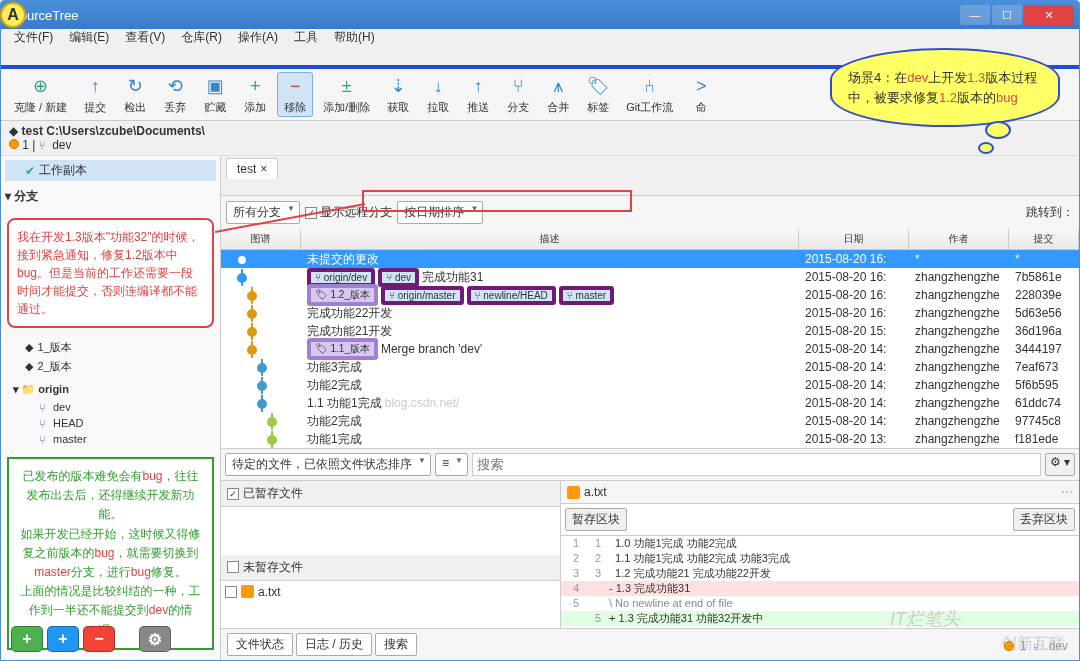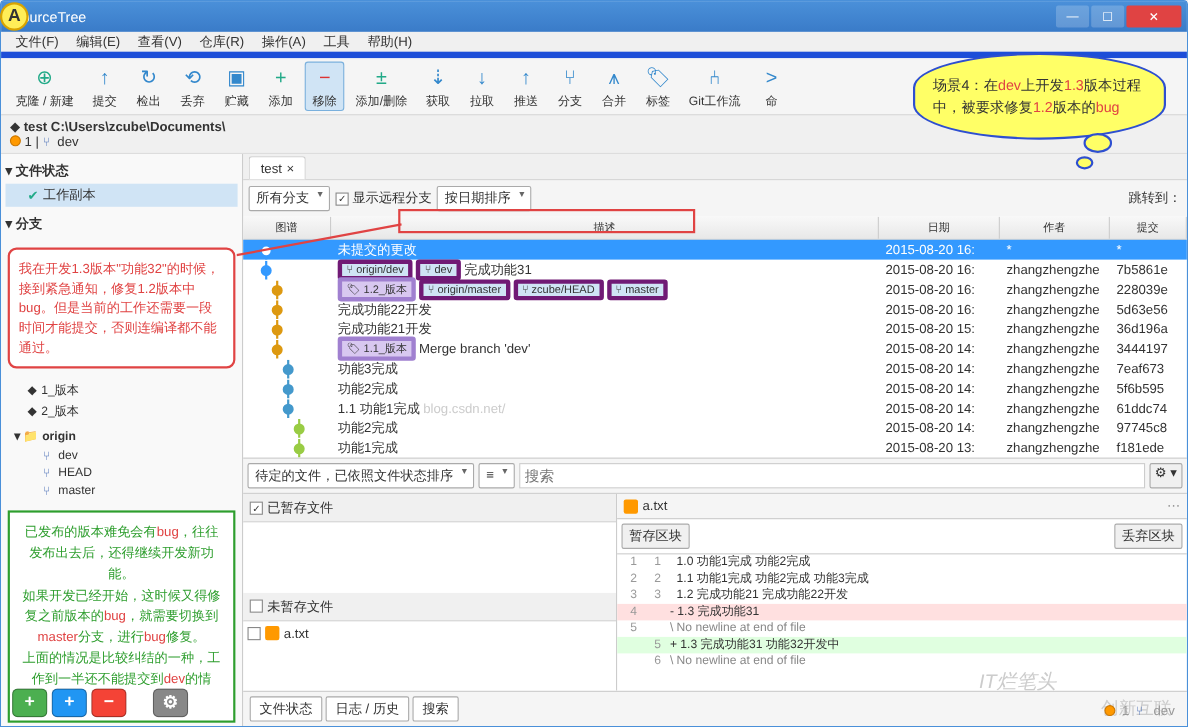--- a/index.html
+++ b/index.html
@@ -4,38 +4,38 @@
 <style>
 * { margin: 0; padding: 0; box-sizing: border-box; font-family: "Microsoft YaHei", Arial, sans-serif; }
 body { background: #f0f0f0; font-size: 12px; color: #333; width: 1080px; height: 661px; overflow: hidden; position: relative; }
 .window { background: #fff; border: 1px solid #4a90d9; border-radius: 4px 4px 0 0; width: 100%; height: 100%; display: flex; flex-direction: column; }
 .titlebar { background: linear-gradient(#4a90d9, #3a7bc8); height: 28px; display: flex; align-items: center; padding: 0 5px; color: #fff; }
 .title-text { flex: 1; padding-left: 5px; font-size: 13px; }
 .win-btns { display: flex; }
 .win-btn { width: 30px; height: 20px; background: rgba(255,255,255,0.2); margin-left: 2px; display: flex; align-items: center; justify-content: center; font-size: 11px; border-radius: 2px; }
 .win-btn.close { background: #e04343; width: 50px; }
 .letterA { position: absolute; left: 0; top: 2px; width: 26px; height: 26px; background: #ffee58; border: 2px solid #d9a400; border-radius: 50%; display: flex; align-items: center; justify-content: center; font-weight: bold; font-size: 16px; z-index: 100; }
-.menubar { background: #f0f0f0; height: 24px; display: flex; align-items: center; padding: 0 5px; border-bottom: 6px solid #1d4ed8; }
+.menubar { background: #f0f0f0; height: 40px; display: flex; padding: 0 5px; border-bottom: 4px solid #1d4ed8; }
 .menu-item { padding: 0 8px; cursor: default; }
 .toolbar { background: #f5f5f5; height: 52px; display: flex; align-items: center; padding: 0 5px; border-bottom: 1px solid #ccc; }
 .tool-btn { display: flex; flex-direction: column; align-items: center; padding: 2px 6px; margin: 0 2px; cursor: default; }
 .tool-btn.active { background: #d0e4f5; border: 1px solid #7ab0dd; border-radius: 3px; padding: 1px 5px; }
 .tool-icon { width: 24px; height: 24px; display: flex; align-items: center; justify-content: center; font-size: 18px; }
 .tool-label { font-size: 11px; margin-top: 2px; }
 .path-bar { background: #f0f0f0; padding: 3px 8px; border-bottom: 1px solid #ddd; font-size: 12px; }
 .main-content { flex: 1; display: flex; overflow: hidden; }
 .left-panel { width: 220px; background: #f9f9f9; border-right: 1px solid #ccc; display: flex; flex-direction: column; overflow: hidden; position: relative; }
 .tree { padding: 4px; flex-shrink: 0; }
 .tree-section { font-weight: bold; padding: 3px 0; }
 .tree-item { padding: 2px 0 2px 20px; display: flex; align-items: center; gap: 4px; }
 .tree-item.selected { background: #d0e4f5; }
 .callout { background: #fff; border: 2px solid #e04343; border-radius: 8px; padding: 8px; margin: 6px; color: #e04343; font-size: 12px; line-height: 1.5; position: relative; z-index: 20; }
 .greenbox { border: 2px solid #2e9e2e; padding: 8px; margin: 6px; color: #2e9e2e; font-size: 12px; line-height: 1.6; background: #fff; text-align: center; }
 .right-panel { flex: 1; display: flex; flex-direction: column; overflow: hidden; }
-.tabs-bar { background: #f0f0f0; padding: 2px 5px 0; border-bottom: 1px solid #ccc; display: flex; }
+.tabs-bar { background: #f0f0f0; padding: 2px 5px 16px; border-bottom: 1px solid #ccc; display: flex; }
 .tab { background: #fff; border: 1px solid #ccc; border-bottom: none; padding: 3px 10px; border-radius: 3px 3px 0 0; display: flex; align-items: center; gap: 4px; }
 .filter-bar { padding: 5px; display: flex; align-items: center; gap: 5px; background: #f5f5f5; }
 .dropdown { border: 1px solid #aaa; padding: 2px 18px 2px 6px; background: #fff; position: relative; font-size: 12px; border-radius: 2px; }
 .dropdown::after { content: "▼"; position: absolute; right: 4px; font-size: 8px; color: #666; }
 .jump-to { margin-left: auto; }
 .commit-table { flex: 0 0 auto; overflow: hidden; }
 .table-head { display: flex; background: linear-gradient(#f8f8f8,#e8e8e8); border-bottom: 1px solid #ccc; font-size: 10px; }
 .th { padding: 3px 6px; border-right: 1px solid #ccc; text-align: center; }
 .th.graph { width: 80px; }
 .th.desc { flex: 1; }
@@ -183,21 +183,20 @@
     </div>
 
   <div class="path-bar">
     ◆ <b>test  C:\Users\zcube\Documents\</b>
     <div><span class="orange-dot"></span> <span>1 | </span> <span class="branch-icon">⑂</span> <span>dev</span></div>
   </div>
 
   <div class="main-content">
     <div class="left-panel">
       <div class="tree">
-        <div class="tree-section">▾ <span>文件状态</span></div>
         <div class="tree-item selected">
             <span style="color:#2a8">✔</span> 
             <span>工作副本</span>
           </div>
         <div class="tree-section" style="margin-top:4px">▾ <span>分支</span></div>
       </div>
       <div class="callout">我在开发1.3版本"功能32"的时候，接到紧急通知，修复1.2版本中bug。但是当前的工作还需要一段时间才能提交，否则连编译都不能通过。</div>
       <div class="tree" style="font-size:11px">
         <div class="tree-item">◆ <span>1_版本</span></div>
         <div class="tree-item">◆ <span>2_版本</span></div>
@@ -274,21 +273,21 @@
     <div class="cell commit">7b5861e</div>
             </div>
             <div class="commit-row">
     <div class="cell graph"><svg width="80" height="18">
                   <line x1="25" y1="0" x2="25" y2="18" stroke="#d91" stroke-width="2"></line>
                   <circle cx="25" cy="9" r="4" fill="#d91" stroke="#d91" stroke-width="2"></circle>
                 </svg></div>
     <div class="cell desc">
                 <span class="tag-label tag">🏷 1.2_版本</span>
                 <span class="tag-label ">⑂ origin/master</span>
-                <span class="tag-label ">⑂ zcube/HEAD</span>
+                <span class="tag-label ">⑂ newline/HEAD</span>
                 <span class="tag-label ">⑂ master</span>
                 <span></span>
               </div>
     <div class="cell date">2015-08-20 16:</div>
     <div class="cell author">zhangzhengzhe</div>
     <div class="cell commit">228039e</div>
             </div>
             <div class="commit-row">
     <div class="cell graph"><svg width="80" height="18">
                   <line x1="25" y1="0" x2="25" y2="18" stroke="#d91" stroke-width="2"></line>

